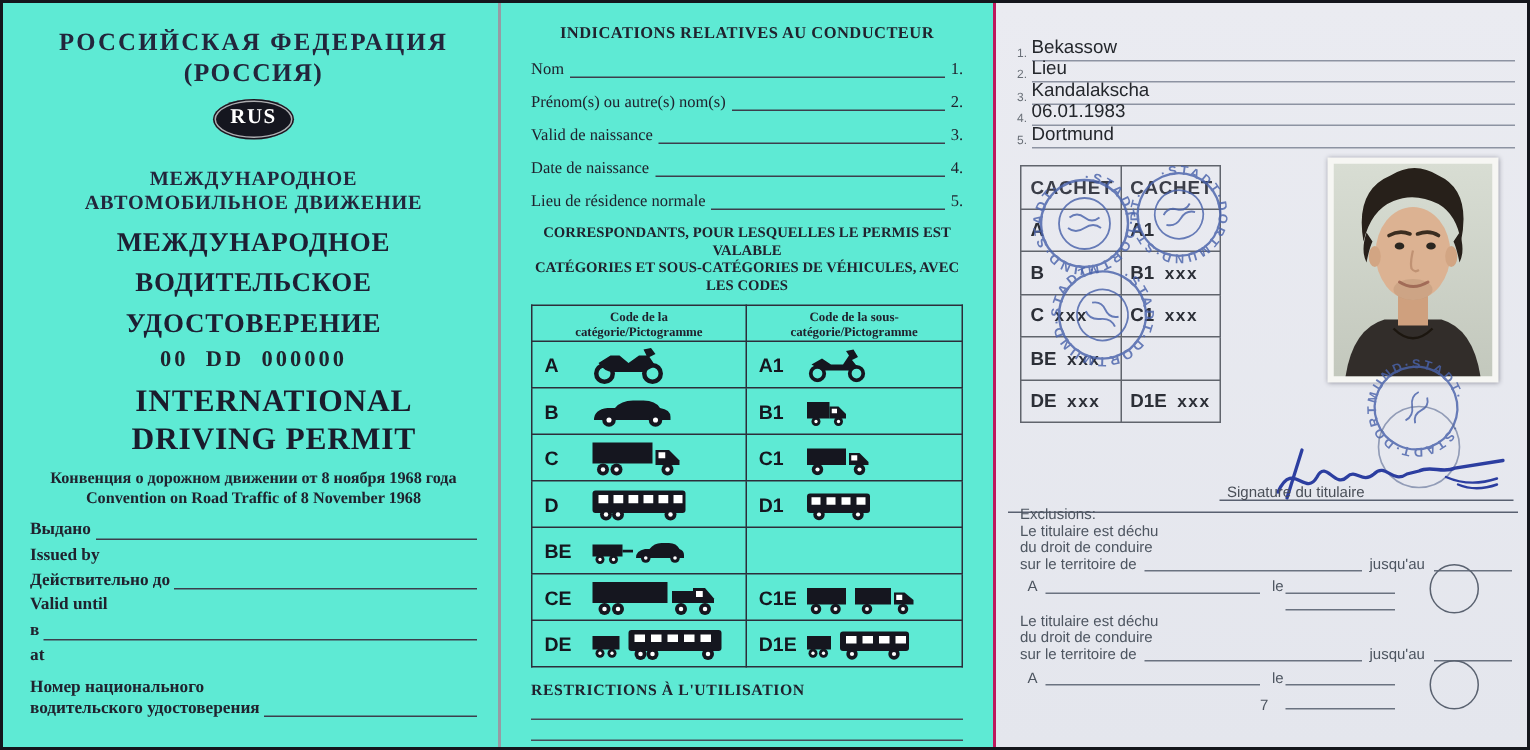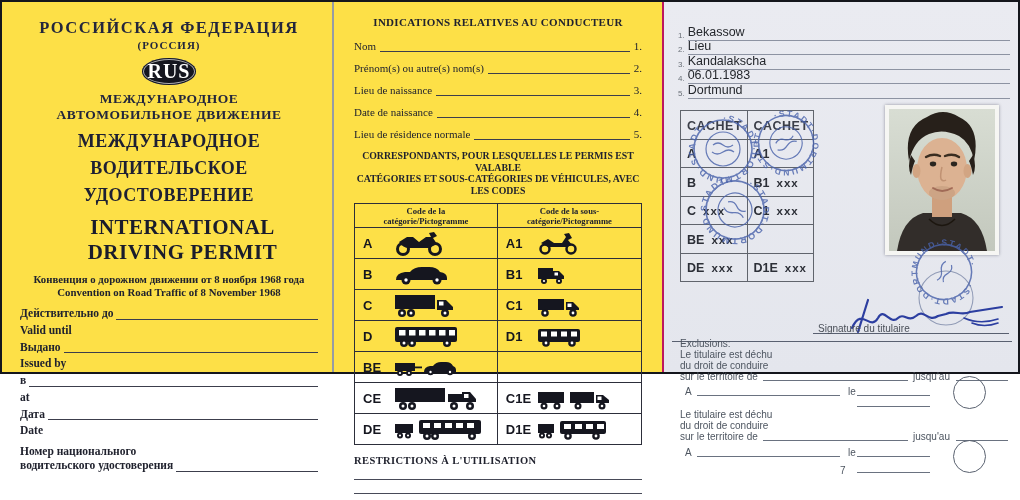--- a/index.html
+++ b/index.html
@@ -1,25 +1,25 @@
 <!DOCTYPE html>
 <html><head>
 <meta charset="utf-8">
 <style>
   * { margin:0; padding:0; box-sizing:border-box; }
   html,body { width:1020px; height:500px; background:#fff; }
   body { font-family:"Liberation Serif", serif; color:#20222e; }
-  .frame { width:1020px; height:374px; border:2px solid #14161c; display:flex; background:#fde047; }
+  .frame { width:1020px; height:500px; border:2px solid #14161c; display:flex; background:#5eead4; }
 
   
   .panel-left { width:332px; border-right:2px solid #969ca4; padding:16px 14px 0 18px; text-align:center; }
   .l-title { font-size:16.5px; font-weight:bold; letter-spacing:1.5px; color:#23263c; }
-  .l-sub { font-size:11px; font-weight:bold; letter-spacing:1px; color:#23263c; margin-top:1px; }
-  .rus-badge { width:54px; height:27px; background:#15161f; border-radius:50%; color:#fff; margin:7px auto 6px;
-    font-size:20px; font-weight:bold; letter-spacing:1px; line-height:26px; box-shadow: inset 0 0 0 1px #15161f, inset 0 0 0 2px rgba(255,255,255,.65); }
+  .l-sub { font-size:17px; font-weight:bold; letter-spacing:1px; color:#23263c; margin-top:1px; }
+  .rus-badge { width:54px; height:27px; background:#15161f; border-radius:50%; color:#fff; margin:7px auto 18px;
+    font-size:14px; font-weight:bold; letter-spacing:1px; line-height:26px; box-shadow: inset 0 0 0 1px #15161f, inset 0 0 0 2px rgba(255,255,255,.65); }
   .l-move { font-size:13.5px; font-weight:bold; letter-spacing:.5px; line-height:16px; color:#23263c; }
   .l-permit-ru { font-size:18px; font-weight:bold; letter-spacing:.5px; line-height:27px; margin-top:5px; color:#1d1f33; }
   .l-serial { font-size:15px; font-weight:bold; white-space:pre; letter-spacing:2px; margin-top:3px; }
   .l-permit-en { font-size:21px; font-weight:bold; letter-spacing:.5px; margin-top:6px; color:#1a1c2c;margin-left:27px; }
   .l-conv { font-size:10.8px; font-weight:bold; line-height:12.5px; margin-top:8px; }
   .l-fields { text-align:left; margin-top:9px; }
   .lf { margin-bottom:3px; }
   .lf .row { display:flex; align-items:flex-end; }
   .lf label { font-size:11.5px; font-weight:bold; line-height:12.5px; white-space:nowrap; }
   .lf .ln { flex:1; border-bottom:1.2px solid #3c3e4c; margin-left:3px; height:12px; }
@@ -72,53 +72,47 @@
   <div class="panel-left">
     <div class="l-title">РОССИЙСКАЯ ФЕДЕРАЦИЯ</div>
     <div class="l-sub">(РОССИЯ)</div>
     <div class="rus-badge">RUS</div>
     <div class="l-move">МЕЖДУНАРОДНОЕ</div>
     <div class="l-move">АВТОМОБИЛЬНОЕ ДВИЖЕНИЕ</div>
     <div class="l-permit-ru">
       <div>МЕЖДУНАРОДНОЕ</div>
       <div>ВОДИТЕЛЬСКОЕ УДОСТОВЕРЕНИЕ</div>
     </div>
+    <div class="l-serial">00  DD  000000</div>
     <div class="l-permit-en">INTERNATIONAL DRIVING PERMIT</div>
     <div class="l-conv">
       <div>Конвенция о дорожном движении от 8 ноября 1968 года</div>
       <div>Convention on Road Traffic of 8 November 1968</div>
     </div>
     <div class="l-fields">
       <div class="lf">
         <div class="row">
+            <label>Выдано</label>
+            <span class="ln"></span>
+          </div>
+        <label>Issued by</label>
+      </div>
+      <div class="lf">
+        <div class="row">
             <label>Действительно до</label>
             <span class="ln"></span>
           </div>
         <label>Valid until</label>
-      </div>
-      <div class="lf">
-        <div class="row">
-            <label>Выдано</label>
-            <span class="ln"></span>
-          </div>
-        <label>Issued by</label>
       </div>
       <div class="lf">
         <div class="row">
             <label>в</label>
             <span class="ln"></span>
           </div>
         <label>at</label>
-      </div>
-      <div class="lf">
-        <div class="row">
-            <label>Дата</label>
-            <span class="ln"></span>
-          </div>
-        <label>Date</label>
       </div>
       <div class="lf">
         <label>Номер национального</label>
         <div class="row">
             <label>водительского удостоверения</label>
             <span class="ln"></span>
           </div>
         
       </div>
     </div>
@@ -132,21 +126,21 @@
         <label>Nom</label>
         <span class="ln"></span>
         <span class="num">1.</span>
       </div>
     <div class="mf">
         <label>Prénom(s) ou autre(s) nom(s)</label>
         <span class="ln"></span>
         <span class="num">2.</span>
       </div>
     <div class="mf">
-        <label>Lieu de naissance</label>
+        <label>Valid de naissance</label>
         <span class="ln"></span>
         <span class="num">3.</span>
       </div>
     <div class="mf">
         <label>Date de naissance</label>
         <span class="ln"></span>
         <span class="num">4.</span>
       </div>
     <div class="mf">
         <label>Lieu de résidence normale</label>

